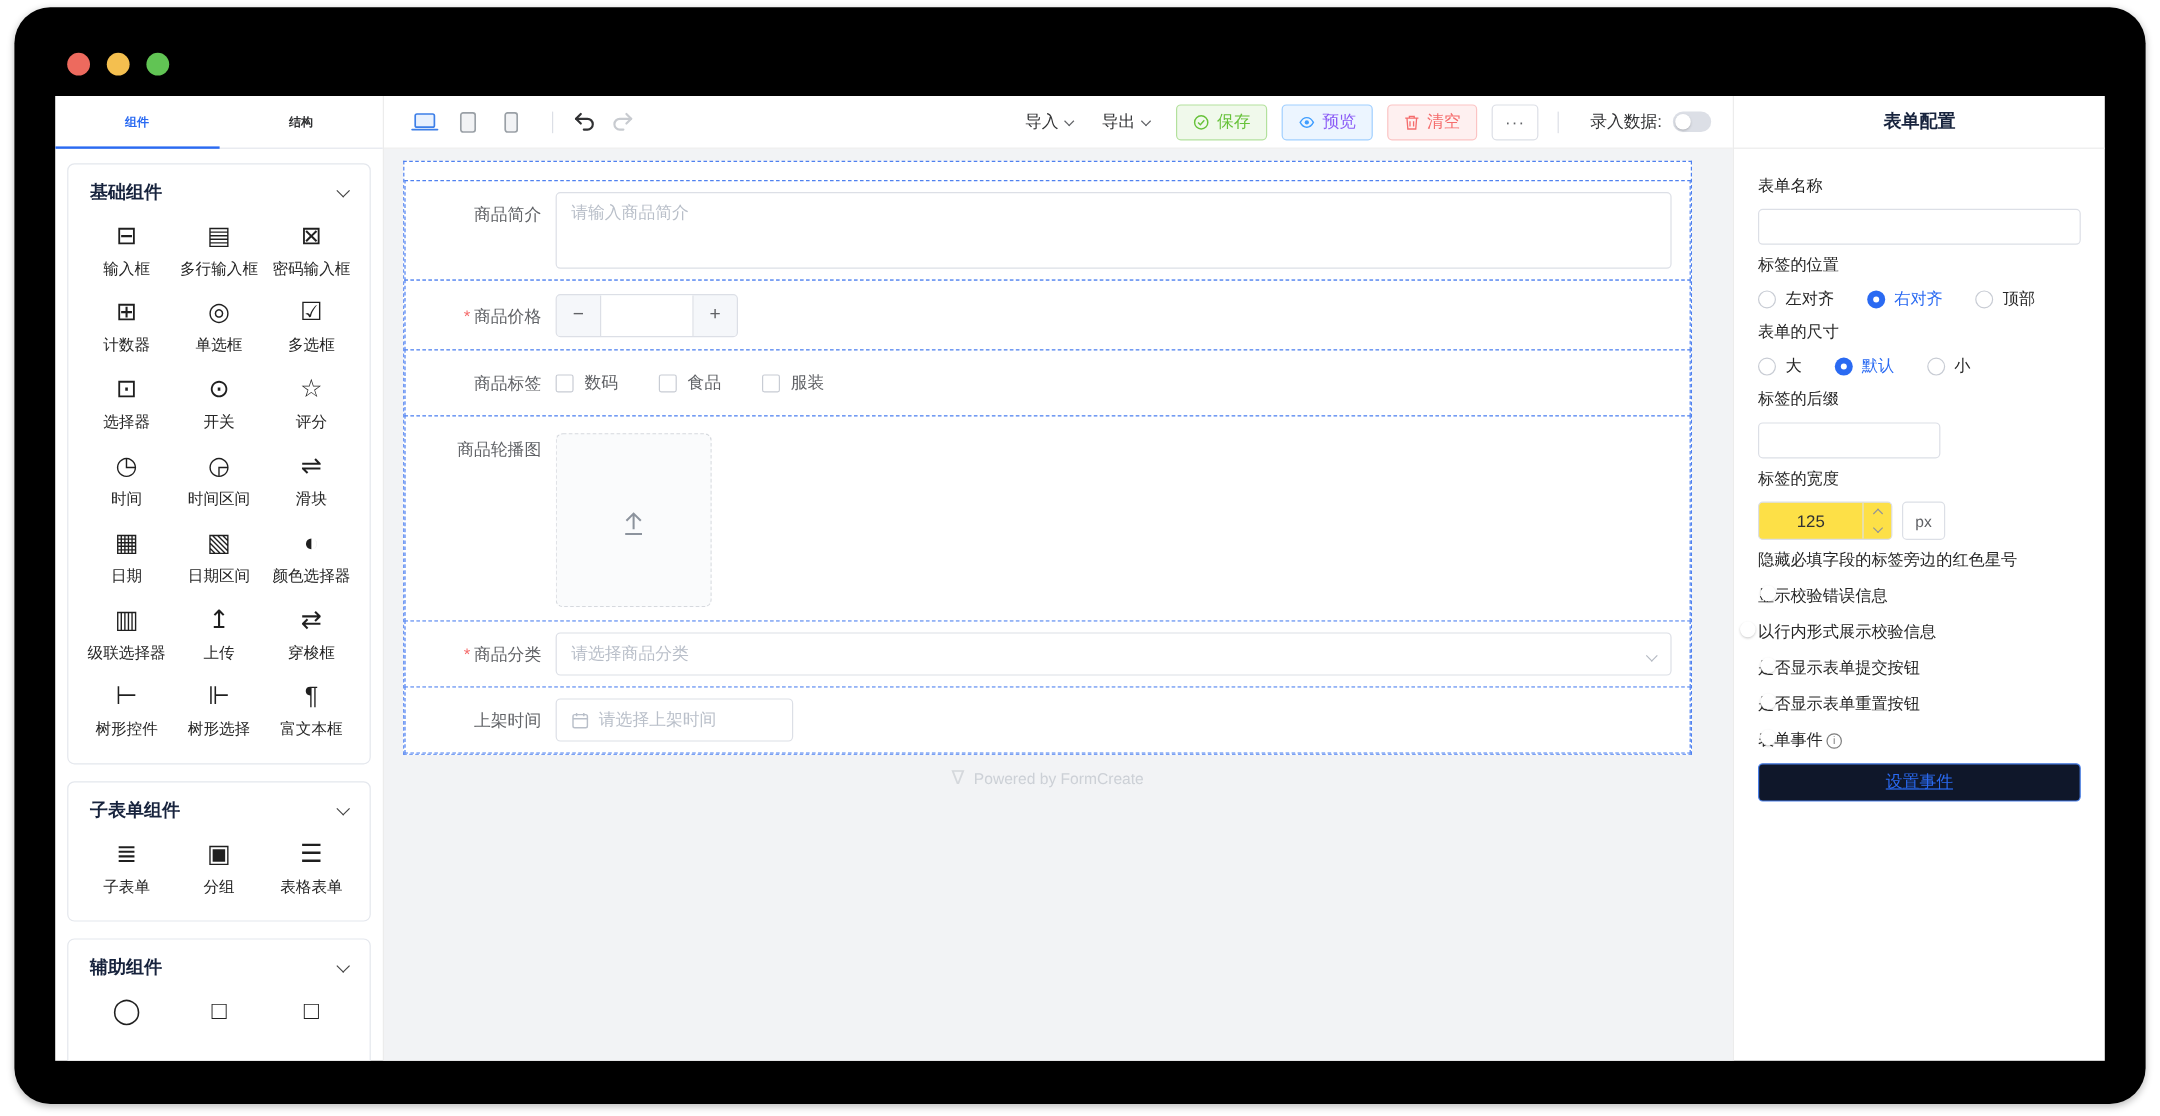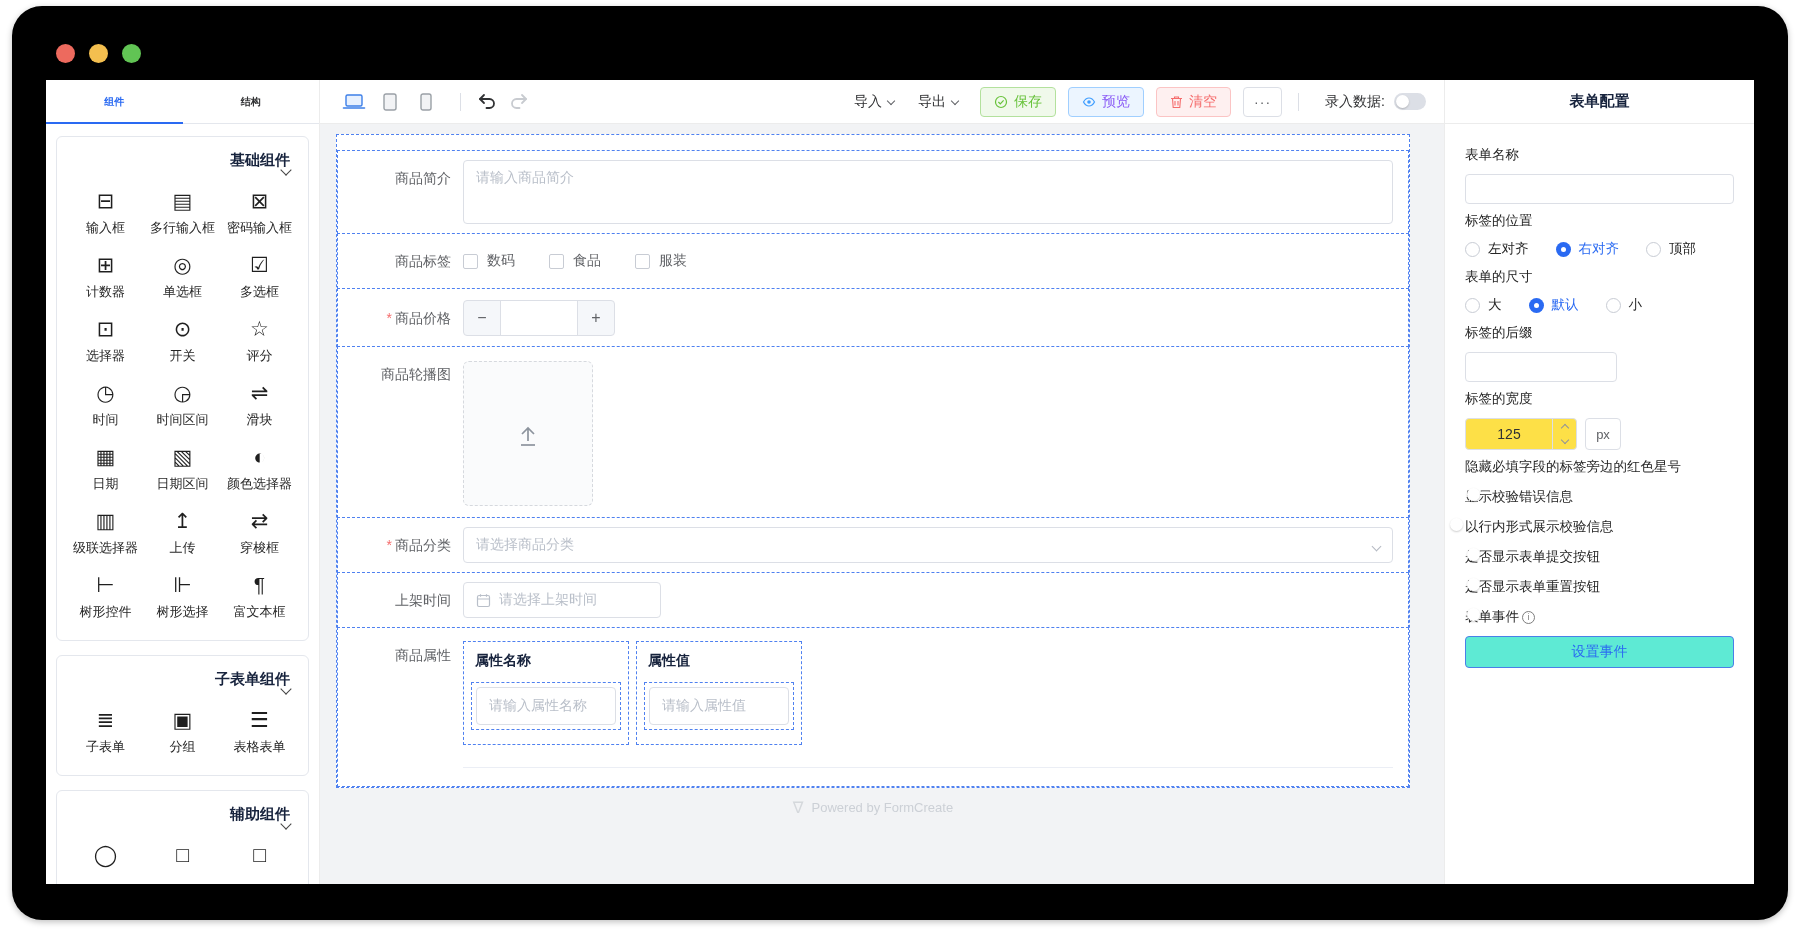--- a/index.html
+++ b/index.html
@@ -12,21 +12,21 @@
   .app { position:absolute; left:34px; top:74px; right:34px; bottom:36px; background:#fff; display:flex; overflow:hidden; }
 
   
   .left { width:274px; flex:none; border-right:1px solid #ececec; display:flex; flex-direction:column; }
   .tabs { height:44px; flex:none; display:flex; border-bottom:1px solid #e4e7ed; }
   .tab { flex:1; display:flex; align-items:center; justify-content:center; font-size:10px; color:#303133; position:relative; cursor:pointer;font-weight:bold; }
   .tab.active { color:#2a6af2; }
   .tab.active::after { content:""; position:absolute; left:0; right:0; bottom:-1px; height:2px; background:#2a6af2; }
   .palette { flex:1; padding:12px 10px; overflow:hidden; }
   .card { border:1px solid #e4e7ed; border-radius:6px; padding:14px 10px; margin-bottom:14px; background:#fff; }
-  .card-head { display:flex; justify-content:space-between; align-items:flex-end; padding:0 8px; margin-bottom:16px;flex-direction:column; }
+  .card-head { display:flex; justify-content:space-between; align-items:center; padding:0 8px; margin-bottom:16px; }
   .card-title { font-size:15px; font-weight:bold; color:#17233d; }
   .chev { width:8px; height:8px; border-right:1.5px solid #444; border-bottom:1.5px solid #444; transform:rotate(45deg); margin-top:-4px; flex:none; }
   .grid { display:grid; grid-template-columns:repeat(3,1fr); row-gap:12px; }
   .pitem { display:flex; flex-direction:column; align-items:center; gap:7px; height:52px; cursor:grab; }
   .picon { font-size:21px; line-height:22px; color:#1f1f1f; }
   .plabel { font-size:13px; color:#262626; white-space:nowrap; }
 
   
   .mid { flex:1; min-width:0; display:flex; flex-direction:column; }
   .toolbar { height:44px; flex:none; display:flex; align-items:center; padding:0 18px 0 20px; border-bottom:1px solid #ececec; background:#fff; }
@@ -90,21 +90,21 @@
   .numbox { width:112px; height:32px; border:1px solid #dcdfe6; border-radius:4px; display:flex; background:#fde047; overflow:hidden; }
   .numval { flex:1; display:flex; align-items:center; justify-content:center; font-size:14px; color:#303133; }
   .numspin { width:24px; flex:none; border-left:1px solid #dcdfe6; display:flex; flex-direction:column; cursor:pointer; }
   .numspin div { flex:1; display:flex; align-items:center; justify-content:center; }
   .spinchev { width:6px; height:6px; border-right:1.2px solid #909399; border-bottom:1.2px solid #909399; }
   .spinchev.up { transform:rotate(-135deg); margin-top:3px; }
   .spinchev.down { transform:rotate(45deg); margin-bottom:3px; }
   .unit { width:36px; height:32px; border:1px solid #dcdfe6; border-radius:4px; display:flex; align-items:center; justify-content:center; color:#606266; font-size:13px; background:#fff; }
   .ctoggle-wrap { margin:2px 0 12px; }
   .info { display:inline-flex; width:13px; height:13px; border:1.2px solid #7d7d7d; border-radius:50%; align-items:center; justify-content:center; font-size:9px; color:#7d7d7d; margin-left:3px; font-style:normal; }
-  .evtbtn { height:32px; border:1px solid #4a7fe8; border-radius:4px; color:#2a6af2; display:flex; align-items:center; justify-content:center; font-size:14px; background:#5eead4; margin-top:10px; cursor:pointer; }
+  .evtbtn { height:32px; border:1px solid #4a7fe8; border-radius:4px; color:#2a6af2; display:flex; align-items:center; justify-content:center; font-size:14px; background:#0f172a; margin-top:10px; cursor:pointer;text-decoration:underline; }
 </style>
 </head>
 <body>
 
 <div class="stage">
   <div class="window">
     <div class="lights">
       <div class="light red"></div>
       <div class="light yellow"></div>
       <div class="light green"></div>
@@ -324,48 +324,48 @@
 
         <div class="canvas">
           <div class="sheet" id="sheet">
               <div class="frow top" style="min-height: 75px;">
                 <div class="flabel"><span>商品简介</span></div>
                 <div class="fctrl">
                   <div class="inp area">
                     <span class="ph">请输入商品简介</span>
                   </div>
                 </div>
+              </div>
+              <div class="frow" style="min-height: 59px;">
+                <div class="flabel"><span class="star">*</span><span>商品价格</span></div>
+                <div class="fctrl"><div class="stepper">
+                    <div class="stepbtn">−</div>
+                    <div class="stepval"></div>
+                    <div class="stepbtn">+</div>
+                  </div></div>
               </div>
               <div class="frow" style="min-height: 53px;">
                 <div class="flabel"><span>商品标签</span></div>
                 <div class="fctrl">
                   <div class="cbgroup">
                     <label class="cbitem">
                       <span class="cbbox"></span>
                       <span>数码</span>
                     </label>
                     <label class="cbitem">
                       <span class="cbbox"></span>
                       <span>食品</span>
                     </label>
                     <label class="cbitem">
                       <span class="cbbox"></span>
                       <span>服装</span>
                     </label>
                   </div>
                 </div>
               </div>
-              <div class="frow" style="min-height: 59px;">
-                <div class="flabel"><span class="star">*</span><span>商品价格</span></div>
-                <div class="fctrl"><div class="stepper">
-                    <div class="stepbtn">−</div>
-                    <div class="stepval"></div>
-                    <div class="stepbtn">+</div>
-                  </div></div>
-              </div>
               <div class="frow top" style="min-height: 172px;">
                 <div class="flabel"><span>商品轮播图</span></div>
                 <div class="fctrl" style="padding-top: 5px;">
                   <div class="upbox">
                     <svg width="32" height="32" viewBox="0 0 32 32">
                       <path d="M16 23V10M10 16l6-6 6 6" fill="none" stroke="#8c939d" stroke-width="1.7"></path>
                       <path d="M9 27h14" stroke="#8c939d" stroke-width="1.7" fill="none"></path>
                     </svg>
                   </div>
                 </div>
@@ -384,43 +384,20 @@
                 <div class="fctrl">
                   <div class="inp dateinp">
                     <svg width="15" height="15" viewBox="0 0 15 15">
                       <rect x="1.5" y="2.5" width="12" height="11" rx="1.5" fill="none" stroke="#b9bfc9" stroke-width="1.2"></rect>
                       <path d="M1.5 6h12M4.5 1.2v2.6M10.5 1.2v2.6" stroke="#b9bfc9" stroke-width="1.2" fill="none"></path>
                     </svg>
                     <span class="ph">请选择上架时间</span>
                   </div>
                 </div>
               </div>
-              <div class="frow top" style="min-height: 160px;">
-                <div class="flabel"><span>商品属性</span></div>
-                <div class="fctrl">
-                  <div class="subwrap">
-                    <div class="subcol">
-                      <div class="subhead">属性名称</div>
-                      <div class="subinner">
-                        <div class="inp" style="height: 38px;">
-                          <span class="ph">请输入属性名称</span>
-                        </div>
-                      </div>
-                    </div>
-                    <div class="subcol">
-                      <div class="subhead">属性值</div>
-                      <div class="subinner">
-                        <div class="inp" style="height: 38px;">
-                          <span class="ph">请输入属性值</span>
-                        </div>
-                      </div>
-                    </div>
-                  </div>
-                </div>
-              </div>
             </div>
           <div class="canvas-footer">
             <span class="flogo">∇</span>
             <span>Powered by FormCreate</span>
           </div>
         </div>
       </main>
 
       <aside class="right">
         <div class="rhead">表单配置</div>

